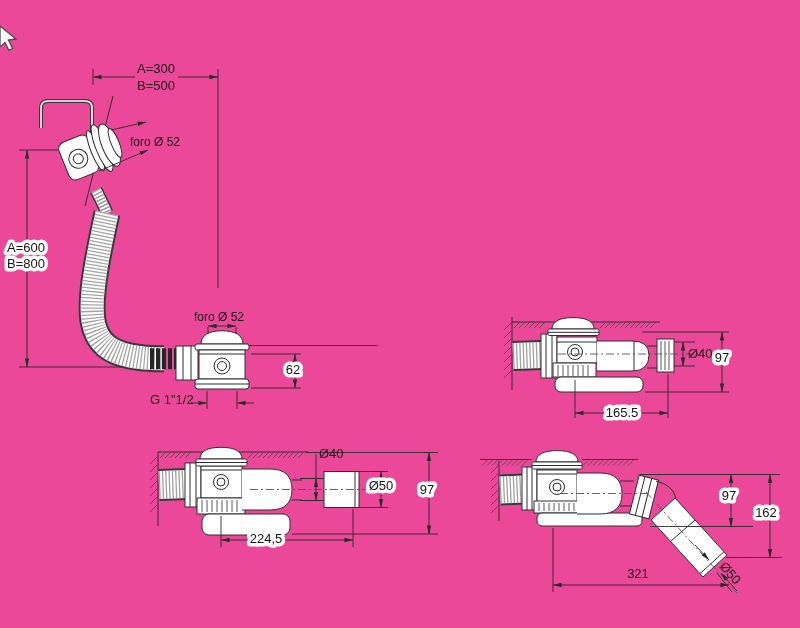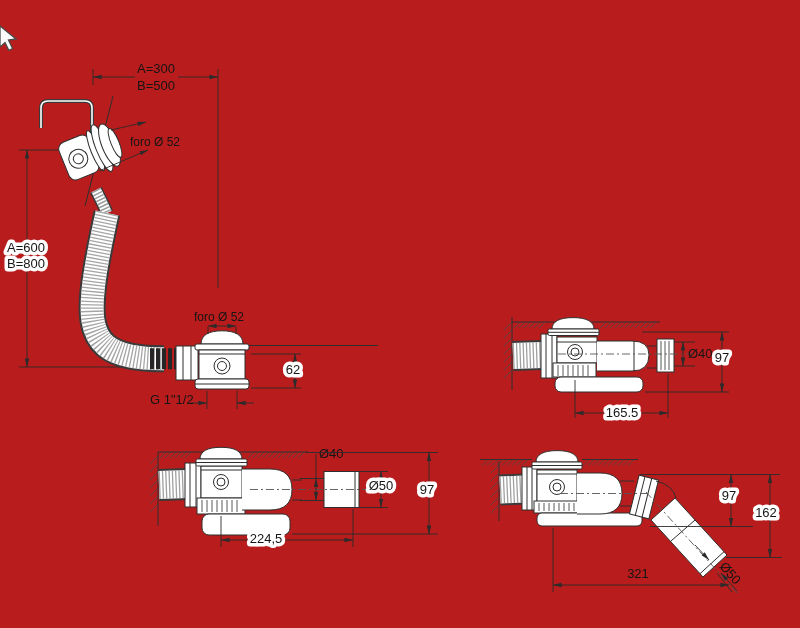--- a/index.html
+++ b/index.html
@@ -1,16 +1,16 @@
 <!DOCTYPE html>
 <html><head>
 <meta charset="utf-8">
 <style>
   html,body { margin:0; padding:0; background:#ffffff; }
-  .stage { position:relative; width:800px; height:628px; background:#b91c1c; overflow:hidden; }
+  .stage { position:relative; width:800px; height:628px; background:#ec4899; overflow:hidden; }
   svg { display:block; }
   .ln   { stroke:#2e2e2e; stroke-width:1; fill:none; }
   .fw   { fill:#ffffff; stroke:#2e2e2e; stroke-width:1; }
   .dim  { stroke:#2b2b2b; stroke-width:0.9; fill:none; }
   .arr2 { marker-start:url(#arw); marker-end:url(#arw); }
   .arrE { marker-end:url(#arw); }
   .cl   { stroke:#555; stroke-width:0.9; stroke-dasharray:8 3 2 3; fill:none; }
   .hatch{ stroke:#4a4a4a; stroke-width:0.8; fill:none; }
   .ribs { stroke:#2e2e2e; stroke-width:0.8; fill:none; }
   .lbl  { font-family:"Liberation Sans",sans-serif; font-size:13px; fill:#151515; }

